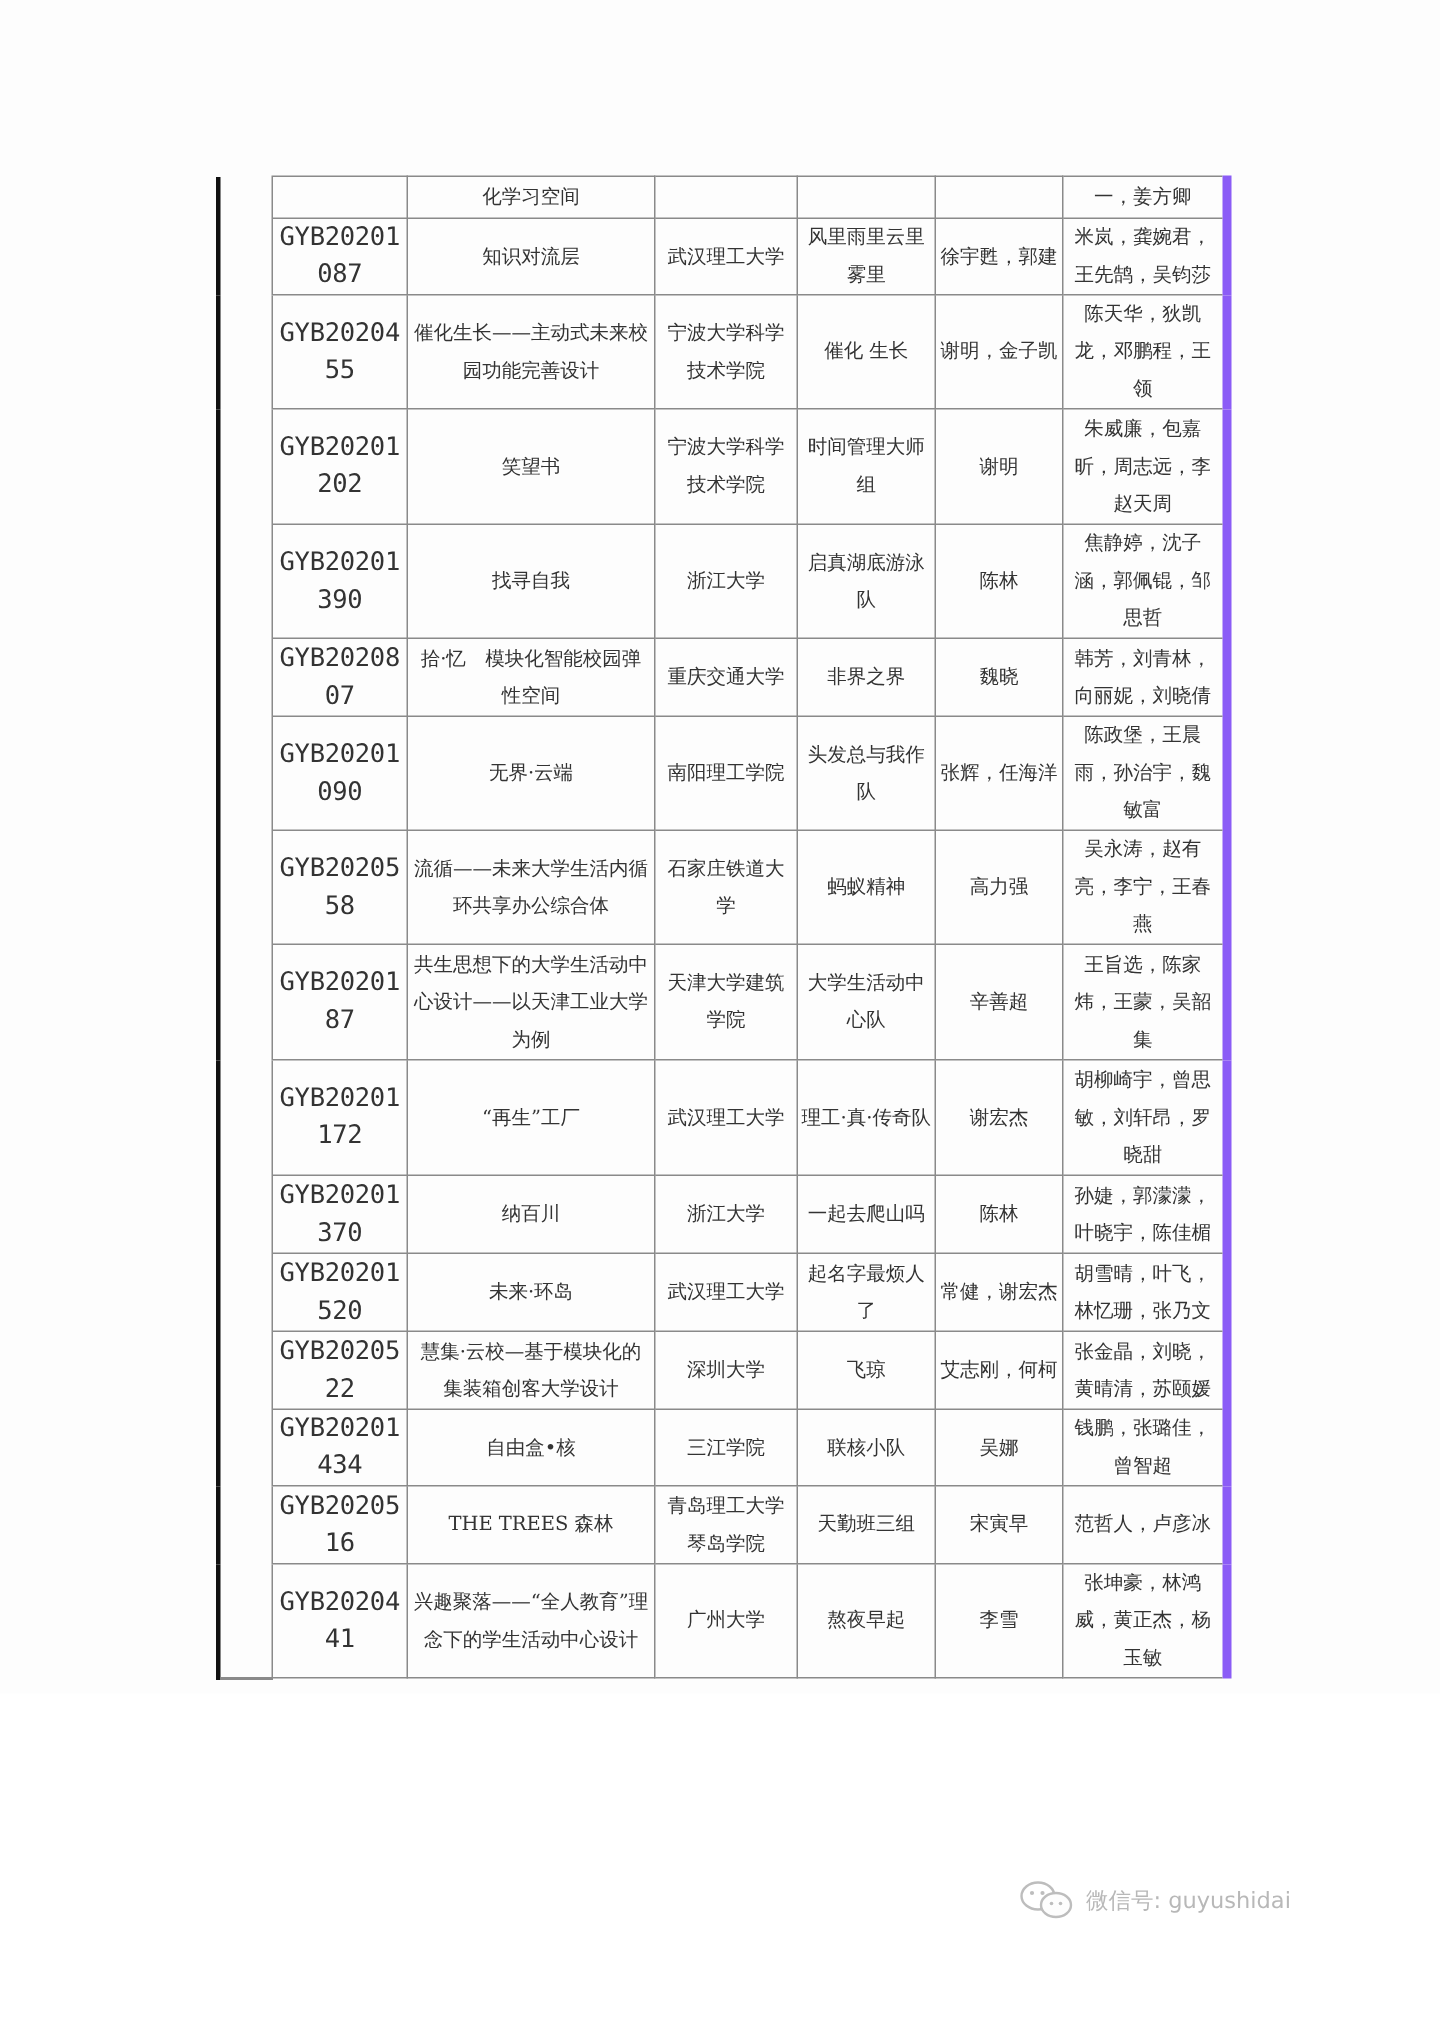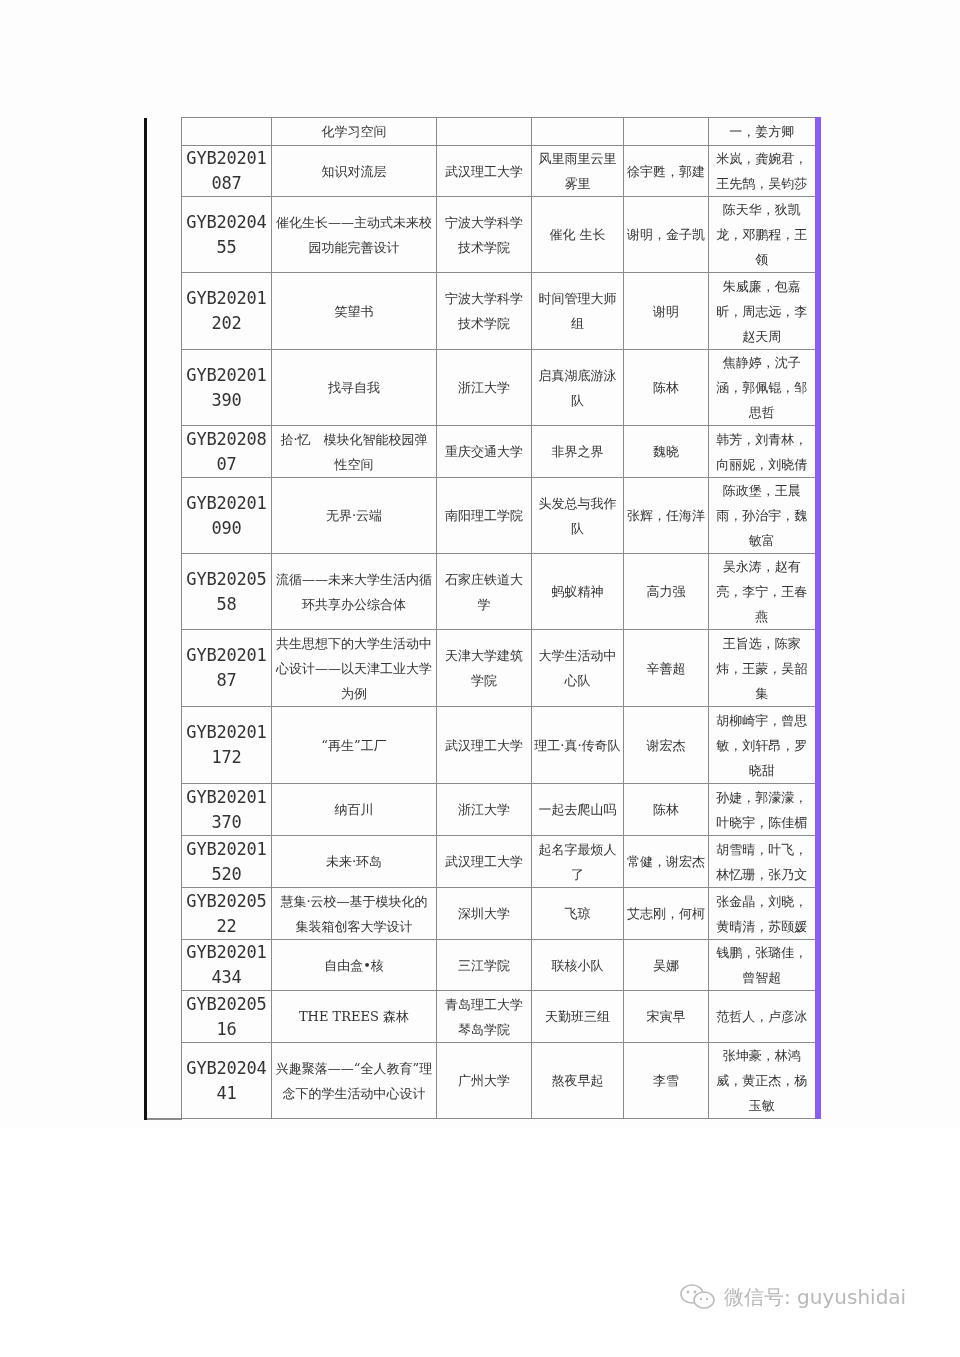--- a/index.html
+++ b/index.html
@@ -8,22 +8,22 @@
   .page { position:absolute; left:0; top:0; width:960px; height:1129px; background:#fdfdfd; }
   .tbl-wrap { position:absolute; left:144px; top:117px; width:672px; }
   table { border-collapse:collapse; width:672px; table-layout:fixed; }
   td { border:1px solid #8a8a8a; text-align:center; vertical-align:middle;
        font-size:13px; line-height:25px; padding:0 2px; color:#333; word-break:break-all; }
   td.c0 { border-left:3px solid #111; border-top:none; border-bottom:none; }
   td.c6 { border-right:6px solid #8b5cf6; }
   td.id { font-family:"DejaVu Sans Mono","Liberation Mono",monospace; font-size:17px; letter-spacing:-0.2px; }
   tr.last td { border-bottom:1px solid #8a8a8a; }
   tr.last td.c0 { border-bottom:2px solid #8a8a8a; }
-  .wm { position:absolute; left:678px; top:1280px; height:34px; display:flex; align-items:center;
-        color:#b8b8b8; font-family:"DejaVu Sans","Liberation Sans",sans-serif; font-size:20px; }
+  .wm { position:absolute; left:678px; top:1250px; height:34px; display:flex; align-items:center;
+        color:#b8b8b8; font-family:"DejaVu Sans","Liberation Sans",sans-serif; font-size:15px; }
   .wm svg { margin-right:6px; }
 </style>
 </head>
 <body>
 
 <div class="page">
   <div class="tbl-wrap">
     <table>
       <colgroup>
         <col style="width:36px">

